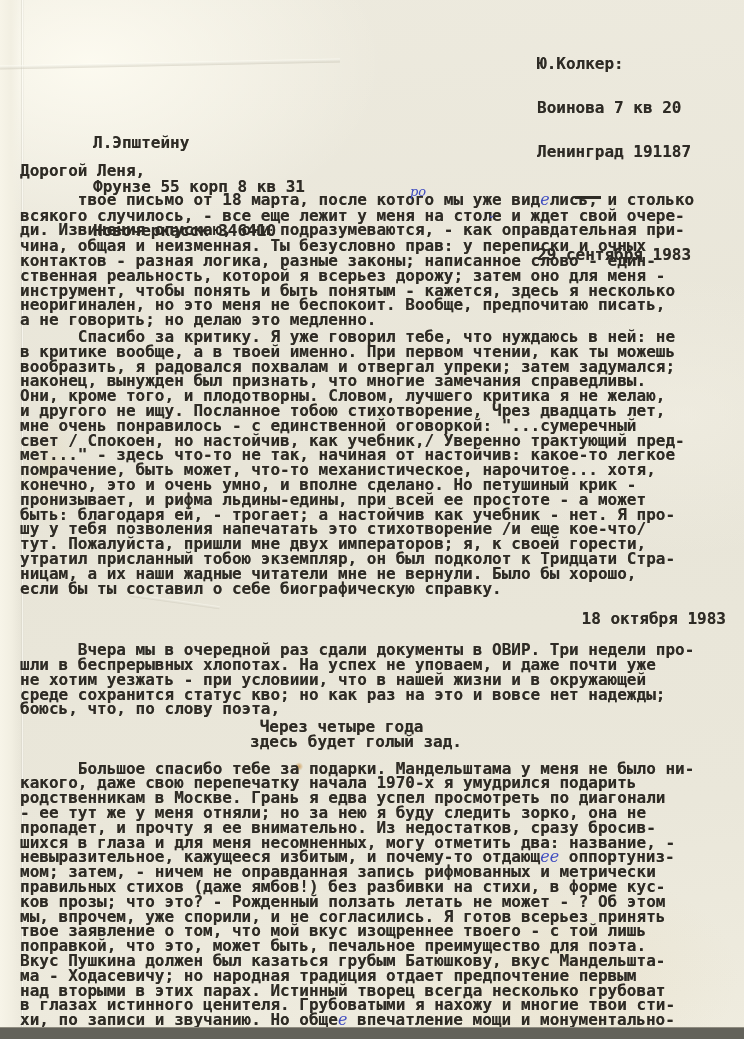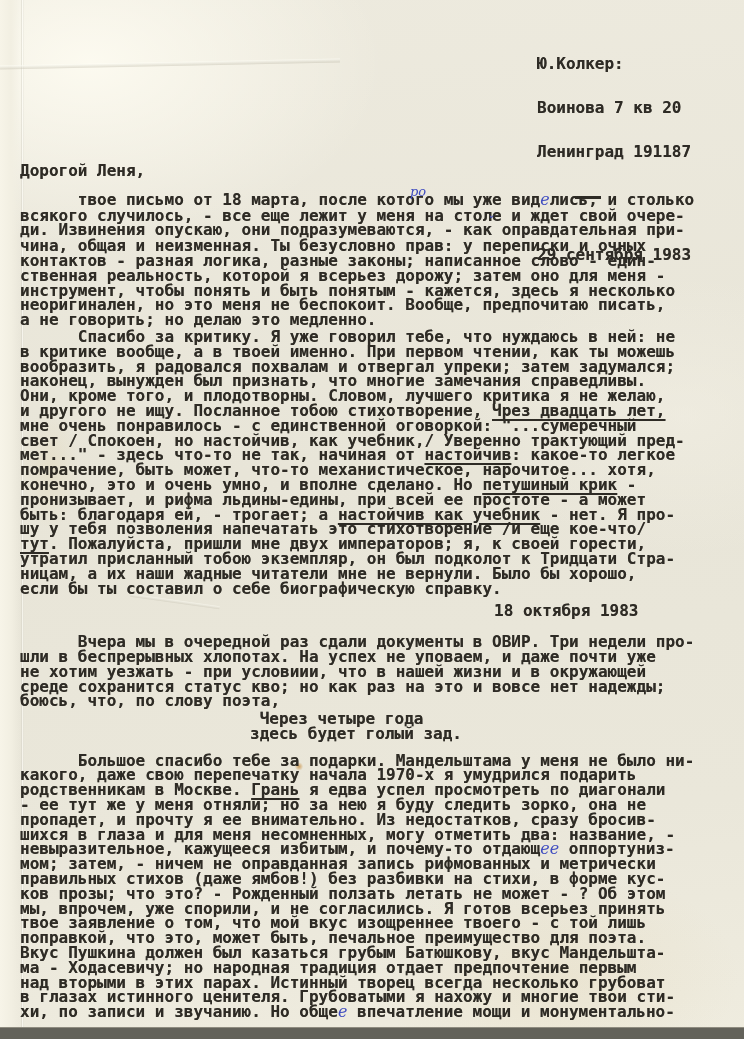--- a/index.html
+++ b/index.html
@@ -35,26 +35,26 @@
   .sender{position:absolute;left:537px;top:27px;}
   .recipient{position:absolute;left:93px;top:106px;}
   .dash{width:26px;height:3px;background:#2e2b25;margin:6px 0 0 38px;}
   .sender-date{margin-top:20px;}
 
   .body{position:absolute;left:20px;top:164px;width:706px;}
   .tl{white-space:pre;}
   .block{margin:0;}
   [data-name="paragraph-1"]{margin-top:14px;}
   [data-name="paragraph-2"]{margin-top:2px;}
-  [data-name="date-second"]{margin-top:8px;padding-left:474px;}
+  [data-name="date-second"]{margin-top:16px;padding-left:474px;text-align:right;}
   [data-name="paragraph-3"]{margin-top:16px;}
   [data-name="verse-quote"]{margin-top:3px;padding-left:230px;}
   [data-name="paragraph-4"]{margin-top:12px;}
 
-  .u{text-decoration:underline;text-decoration-thickness:1.5px;text-underline-offset:3px;}
+  .u{text-decoration-thickness:1.5px;text-underline-offset:3px;}
   .pen{color:#3f4cc0;font-family:"DejaVu Serif","Liberation Serif",serif;
     font-style:italic;font-weight:normal;text-shadow:none;}
   .sup{display:inline-block;width:0;overflow:visible;position:relative;top:-9px;
     font-size:13px;transform:translateX(-5px);}
 </style>
 </head>
 <body>
 
 <div class="scan" data-name="scanned-letter-page">
   <div class="edge-left" data-name="paper-left-edge"></div>
@@ -65,17 +65,22 @@
   <div class="stain-2" data-name="paper-stain"></div>
 
   <div class="sender typed" data-name="sender-block">
     <div class="tl" data-name="sender-name">Ю.Колкер:</div>
     <div class="tl" data-name="sender-address-line">Воинова 7 кв 20</div>
     <div class="tl" data-name="sender-address-line">Ленинград 191187</div>
     <div class="dash" data-name="typed-dash-divider"></div>
     <div class="tl sender-date" data-name="sender-date">29 сентября 1983</div>
   </div>
 
+  <div class="recipient typed" data-name="recipient-block">
+    <div class="tl" data-name="recipient-name">Л.Эпштейну</div>
+    <div class="tl" data-name="recipient-address-line">Фрунзе 55 корп 8 кв 31</div>
+    <div class="tl" data-name="recipient-address-line">Новочеркасск 346410</div>
+  </div>
 
   <div class="body typed" data-name="letter-body"><div class="block salutation" data-name="salutation"><div class="tl" data-name="text-line">Дорогой Леня,</div></div><div class="block paragraph" data-name="paragraph-1"><div class="tl" data-name="text-line"><span class="" data-name="text-segment">      твое письмо от 18 марта, после кото</span><span class="pen sup" data-name="pen-annotation">ро</span><span class="" data-name="text-segment">го мы уже вид</span><span class="pen" data-name="pen-annotation">е</span><span class="" data-name="text-segment">лись, и столько</span></div><div class="tl" data-name="text-line">всякого случилось, - все еще лежит у меня на столе и ждет свой очере-</div><div class="tl" data-name="text-line"><span class="" data-name="text-segment">ди. Извинения опускаю, они подразумеваются, - как</span><span class="pen sup" data-name="pen-annotation">ˇ</span><span class="" data-name="text-segment"> оправдательная при-</span></div><div class="tl" data-name="text-line">чина, общая и неизменная. Ты безусловно прав: у переписки и очных</div><div class="tl" data-name="text-line">контактов - разная логика, разные законы; написанное слово - един-</div><div class="tl" data-name="text-line">ственная реальность, которой я всерьез дорожу; затем оно для меня -</div><div class="tl" data-name="text-line">инструмент, чтобы понять и быть понятым - кажется, здесь я несколько</div><div class="tl" data-name="text-line">неоригинален, но это меня не беспокоит. Вообще, предпочитаю писать,</div><div class="tl" data-name="text-line">а не говорить; но делаю это медленно.</div></div><div class="block paragraph" data-name="paragraph-2"><div class="tl" data-name="text-line">      Спасибо за критику. Я уже говорил тебе, что нуждаюсь в ней: не</div><div class="tl" data-name="text-line">в критике вообще, а в твоей именно. При первом чтении, как ты можешь</div><div class="tl" data-name="text-line">вообразить, я радовался похвалам и отвергал упреки; затем задумался;</div><div class="tl" data-name="text-line">наконец, вынужден был признать, что многие замечания справедливы.</div><div class="tl" data-name="text-line">Они, кроме того, и плодотворны. Словом, лучшего критика я не желаю,</div><div class="tl" data-name="text-line"><span class="" data-name="text-segment">и другого не ищу. Посланное тобою стихотворение, </span><span class="u" data-name="underlined-text">Чрез двадцать лет,</span></div><div class="tl" data-name="text-line">мне очень понравилось - с единственной оговоркой: "...сумеречный</div><div class="tl" data-name="text-line">свет / Спокоен, но настойчив, как учебник,/ Уверенно трактующий пред-</div><div class="tl" data-name="text-line"><span class="" data-name="text-segment">мет..." - здесь что-то не так, начиная от </span><span class="u" data-name="underlined-text">настойчив</span><span class="" data-name="text-segment">: какое-то легкое</span></div><div class="tl" data-name="text-line">помрачение, быть может, что-то механистическое, нарочитое... хотя,</div><div class="tl" data-name="text-line"><span class="" data-name="text-segment">конечно, это и очень умно, и вполне сделано. Но </span><span class="u" data-name="underlined-text">петушиный крик</span><span class="" data-name="text-segment"> -</span></div><div class="tl" data-name="text-line">пронизывает, и рифма льдины-едины, при всей ее простоте - а может</div><div class="tl" data-name="text-line"><span class="" data-name="text-segment">быть: благодаря ей, - трогает; а </span><span class="u" data-name="underlined-text">настойчив как учебник</span><span class="" data-name="text-segment"> - нет. Я про-</span></div><div class="tl" data-name="text-line">шу у тебя позволения напечатать это стихотворение /и еще кое-что/</div><div class="tl" data-name="text-line"><span class="u" data-name="underlined-text">тут</span><span class="" data-name="text-segment">. Пожалуйста, пришли мне двух императоров; я, к своей горести,</span></div><div class="tl" data-name="text-line">утратил присланный тобою экземпляр, он был подколот к Тридцати Стра-</div><div class="tl" data-name="text-line">ницам, а их наши жадные читатели мне не вернули. Было бы хорошо,</div><div class="tl" data-name="text-line">если бы ты составил о себе биографическую справку.</div></div><div class="block date" data-name="date-second"><div class="tl" data-name="text-line">18 октября 1983</div></div><div class="block paragraph" data-name="paragraph-3"><div class="tl" data-name="text-line">      Вчера мы в очередной раз сдали документы в ОВИР. Три недели про-</div><div class="tl" data-name="text-line">шли в беспрерывных хлопотах. На успех не уповаем, и даже почти уже</div><div class="tl" data-name="text-line">не хотим уезжать - при условиии, что в нашей жизни и в окружающей</div><div class="tl" data-name="text-line">среде сохранится статус кво; но как раз на это и вовсе нет надежды;</div><div class="tl" data-name="text-line">боюсь, что, по слову поэта,</div></div><div class="block verse" data-name="verse-quote"><div class="tl" data-name="text-line"> Через четыре года</div><div class="tl" data-name="text-line">здесь будет голый зад.</div></div><div class="block paragraph" data-name="paragraph-4"><div class="tl" data-name="text-line">      Большое спасибо тебе за подарки. Мандельштама у меня не было ни-</div><div class="tl" data-name="text-line">какого, даже свою перепечатку начала 1970-х я умудрился подарить</div><div class="tl" data-name="text-line"><span class="" data-name="text-segment">родственникам в Москве. </span><span class="u" data-name="underlined-text">Грань</span><span class="" data-name="text-segment"> я едва успел просмотреть по диагонали</span></div><div class="tl" data-name="text-line">- ее тут же у меня отняли; но за нею я буду следить зорко, она не</div><div class="tl" data-name="text-line">пропадет, и прочту я ее внимательно. Из недостатков, сразу бросив-</div><div class="tl" data-name="text-line">шихся в глаза и для меня несомненных, могу отметить два: название, -</div><div class="tl" data-name="text-line"><span class="" data-name="text-segment">невыразительное, кажущееся избитым, и почему-то отдающ</span><span class="pen" data-name="pen-annotation">ее</span><span class="" data-name="text-segment"> оппортуниз-</span></div><div class="tl" data-name="text-line">мом; затем, - ничем не оправданная запись рифмованных и метрически</div><div class="tl" data-name="text-line">правильных стихов (даже ямбов!) без разбивки на стихи, в форме кус-</div><div class="tl" data-name="text-line">ков прозы; что это? - Рожденный ползать летать не может - ? Об этом</div><div class="tl" data-name="text-line">мы, впрочем, уже спорили, и не согласились. Я готов всерьез принять</div><div class="tl" data-name="text-line">твое заявление о том, что мой вкус изощреннее твоего - с той лишь</div><div class="tl" data-name="text-line">поправкой, что это, может быть, печальное преимущество для поэта.</div><div class="tl" data-name="text-line">Вкус Пушкина должен был казаться грубым Батюшкову, вкус Мандельшта-</div><div class="tl" data-name="text-line">ма - Ходасевичу; но народная традиция отдает предпочтение первым</div><div class="tl" data-name="text-line">над вторыми в этих парах. Истинный творец всегда несколько грубоват</div><div class="tl" data-name="text-line">в глазах истинного ценителя. Грубоватыми я нахожу и многие твои сти-</div><div class="tl" data-name="text-line"><span class="" data-name="text-segment">хи, по записи и звучанию. Но обще</span><span class="pen" data-name="pen-annotation">е</span><span class="" data-name="text-segment"> впечатление мощи и монументально-</span></div></div></div>
 
   <div class="scanner-bar" data-name="scanner-edge-bar"></div>
 </div>
 
 </body></html>

